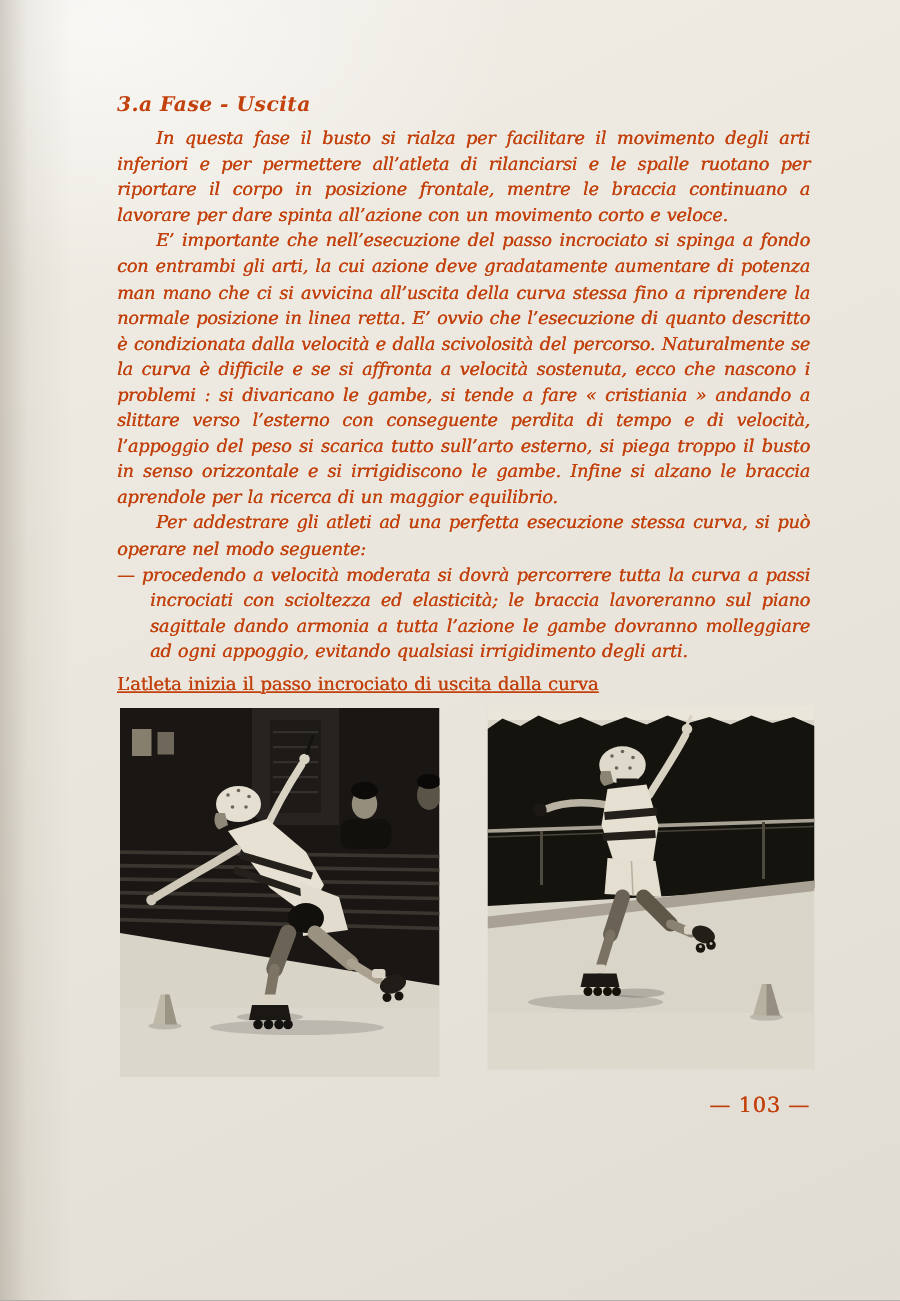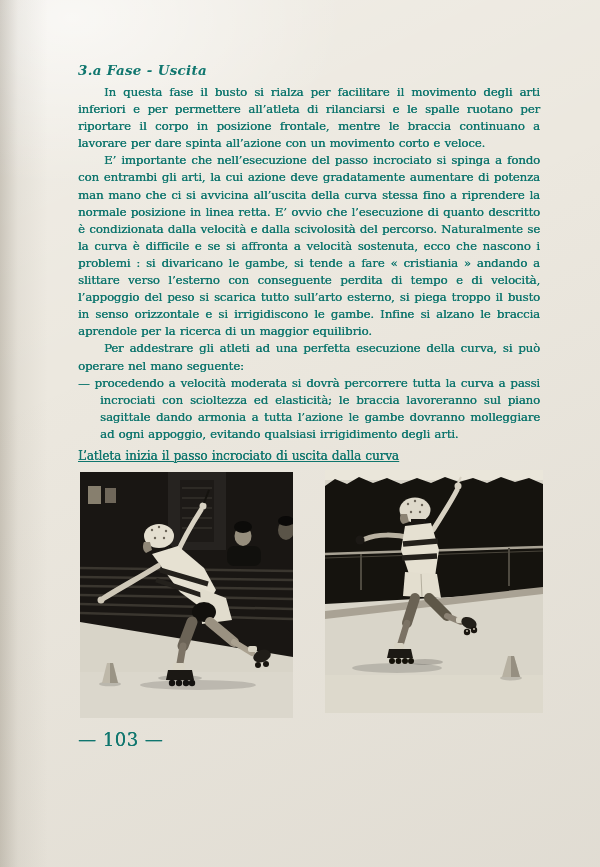--- a/index.html
+++ b/index.html
@@ -3,21 +3,21 @@
 <meta charset="utf-8">
 <style>
   html,body{margin:0;padding:0;background:#888;}
   .page{
     position:relative;
     width:600px;height:867px;
     margin:0 auto;
     background:#ece8df;
     overflow:hidden;
     font-family:"DejaVu Serif", serif;
-    color:#0f766e;
+    color:#c2410c;
   }
   
   .page::before{
     content:"";
     position:absolute;inset:0;
     background:
       linear-gradient(to right, rgba(110,100,82,.28), rgba(110,100,82,.08) 3%, rgba(110,100,82,0) 8%),
       radial-gradient(ellipse 420px 260px at 12% 2%, rgba(255,255,255,.6), rgba(255,255,255,0) 65%),
       linear-gradient(155deg, rgba(255,255,255,.25) 0%, rgba(255,255,255,0) 35%, rgba(90,82,66,.08) 100%);
     pointer-events:none;
@@ -32,21 +32,21 @@
     letter-spacing:.3px;
     margin:0 0 6px 0;
   }
   .bodytext{
     font-size:11.8px;
     line-height:17.1px;
     letter-spacing:-.15px;
     word-spacing:.6px;
     text-align:justify;
     text-shadow:.25px 0 0 currentColor; 
-    hyphens:auto;-webkit-hyphens:auto;
+    hyphens:auto;font-style:italic;-webkit-hyphens:auto;
   }
   .para{margin:0;text-indent:26px;}
   .para.hanging{text-indent:-22px;padding-left:22px;}
   .caption{
     margin:6px 0 0 0;
     font-size:12px;
     text-shadow:.25px 0 0 currentColor;
     letter-spacing:-.1px;
     word-spacing:.6px;
     text-decoration:underline;
@@ -54,38 +54,38 @@
   .photos{
     display:flex;gap:32px;align-items:flex-start;
     margin:9px 0 0 2px;
   }
   .photo{display:block;flex:none;}
   .photo.left{width:213px;height:246px;}
   .photo.right{width:218px;height:243px;margin-top:-2px;}
   .footer{
     margin-top:11px;
     width:462px;
-    text-align:left;
-    font-size:18px;
+    text-align:right;
+    font-size:14px;
     letter-spacing:.5px;
     text-shadow:.2px 0 0 currentColor;
   }
 </style>
 </head>
 <body>
 
 <div class="page">
   <div class="content">
 
     <p class="heading">3.a Fase - Uscita</p>
 
     <div class="bodytext">
       <p class="para">In questa fase il busto si rialza per facilitare il movimento degli arti inferiori e per permettere all’atleta di rilanciarsi e le spalle ruotano per riportare il corpo in posizione frontale, mentre le braccia continuano a lavorare per dare spinta all’azione con un movimento corto e veloce.</p>
       <p class="para">E’ importante che nell’esecuzione del passo incrociato si spinga a fondo con entrambi gli arti, la cui azione deve gradatamente aumentare di potenza man mano che ci si avvicina all’uscita della curva stessa fino a riprendere la normale posizione in linea retta. E’ ovvio che l’esecuzione di quanto descritto è condizionata dalla velocità e dalla scivolosità del percorso. Naturalmente se la curva è difficile e se si affronta a velocità sostenuta, ecco che nascono i problemi : si divaricano le gambe, si tende a fare « cristiania » andando a slittare verso l’esterno con conseguente perdita di tempo e di velocità, l’appoggio del peso si scarica tutto sull’arto esterno, si piega troppo il busto in senso orizzontale e si irrigidiscono le gambe. Infine si alzano le braccia aprendole per la ricerca di un maggior equilibrio.</p>
-      <p class="para">Per addestrare gli atleti ad una perfetta esecuzione della curva, si può operare nel mano seguente:</p>
+      <p class="para">Per addestrare gli atleti ad una perfetta esecuzione stessa curva, si può operare nel modo seguente:</p>
       <p class="para hanging">— procedendo a velocità moderata si dovrà percorrere tutta la curva a passi incrociati con scioltezza ed elasticità; le braccia lavoreranno sul piano sagittale dando armonia a tutta l’azione le gambe dovranno molleggiare ad ogni appoggio, evitando qualsiasi irrigidimento degli arti.</p>
     </div>
 
     <p class="caption">L’atleta inizia il passo incrociato di uscita dalla curva</p>
 
     <div class="photos">
 
       <svg class="photo left" viewBox="0 0 213 246" role="img" aria-label="Pattinatrice con casco bianco e maglia a righe in passo incrociato accanto a un cono; panchine scure e spettatori sullo sfondo">
         <rect width="213" height="246" fill="#d8d4c8"></rect>
         <rect x="0" y="200" width="213" height="46" fill="#ddd9cd" opacity=".7"></rect>

